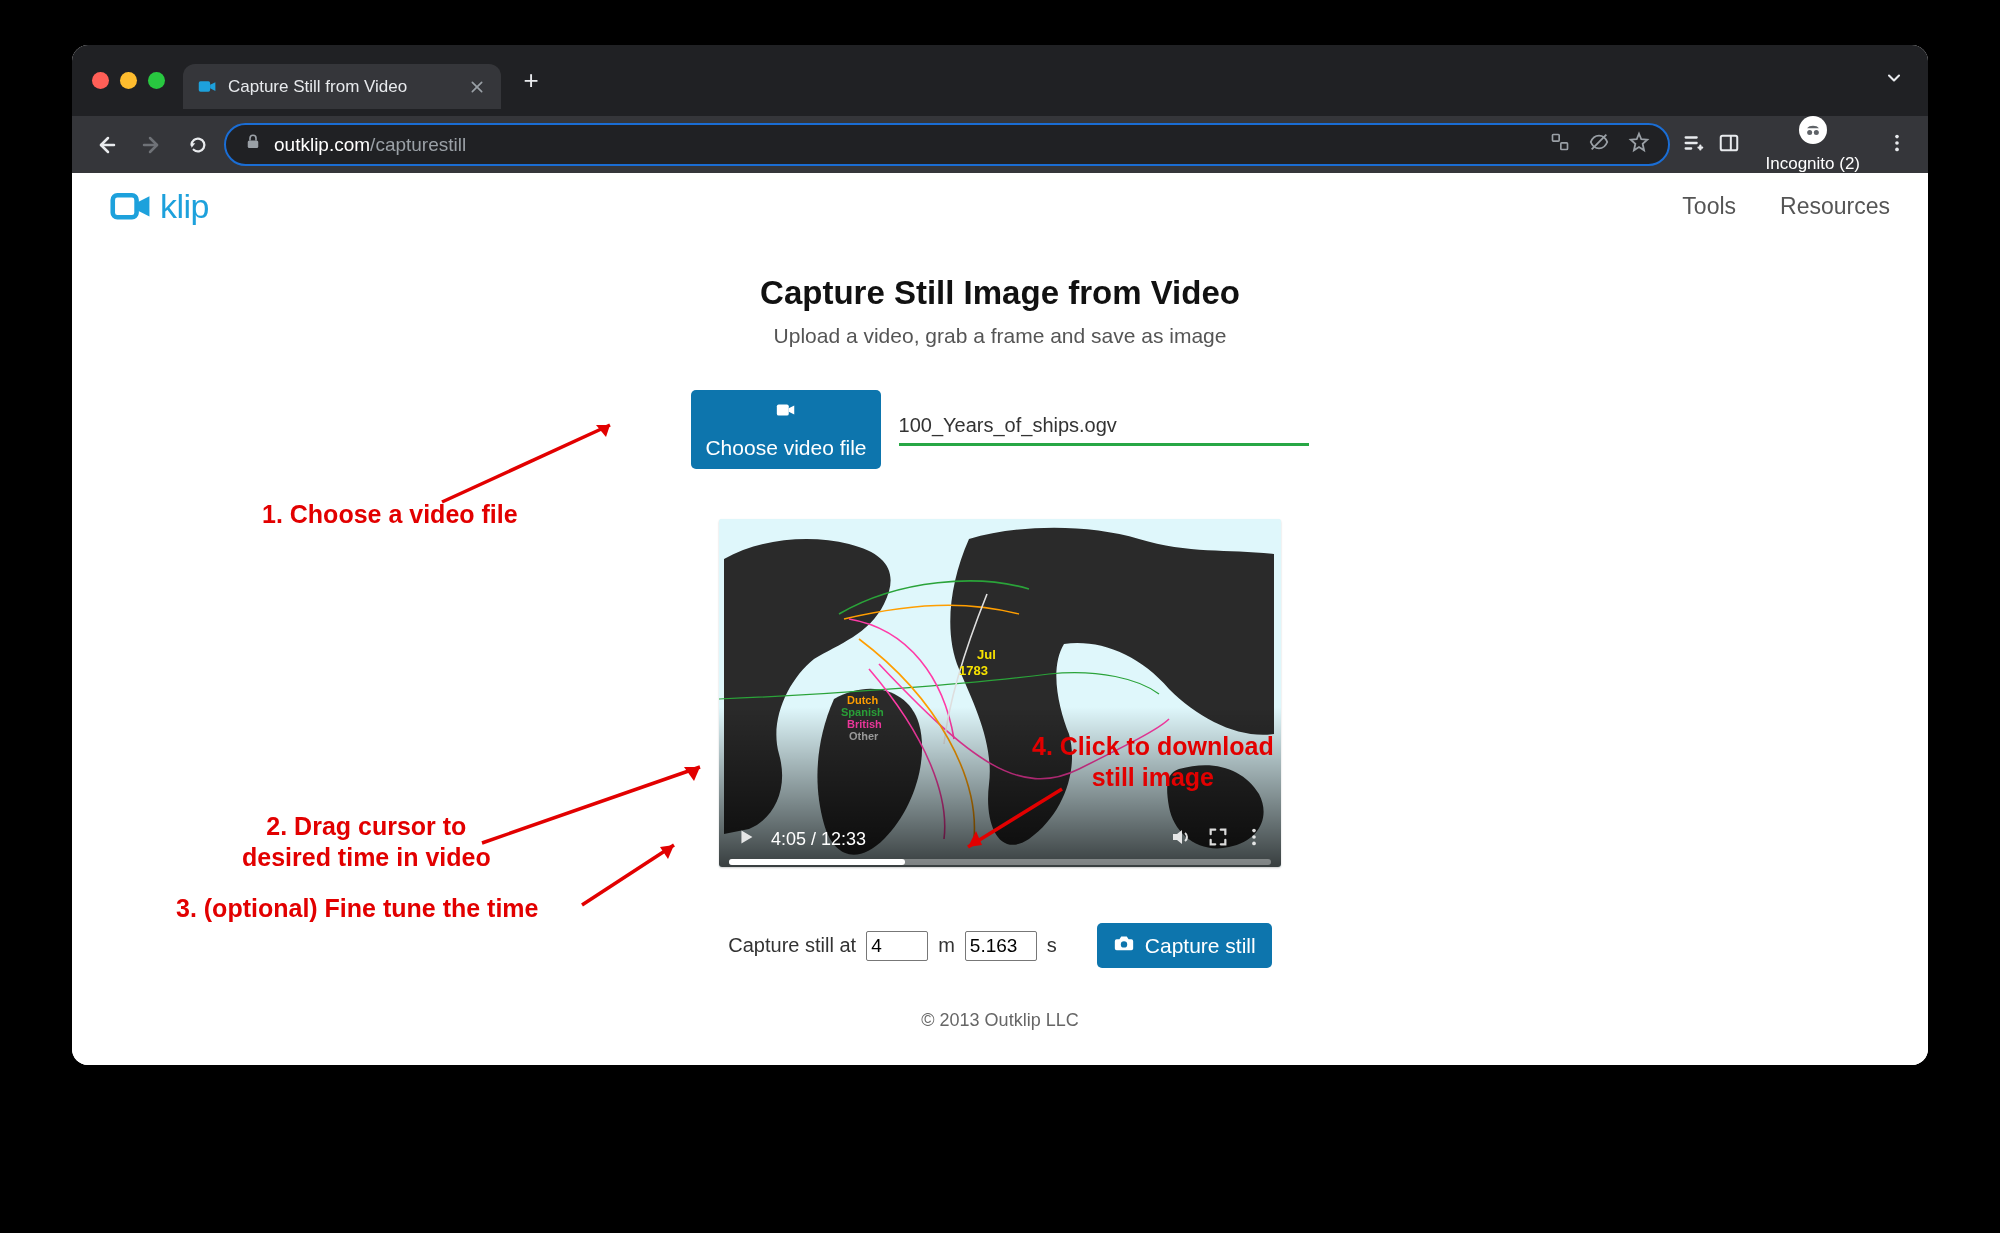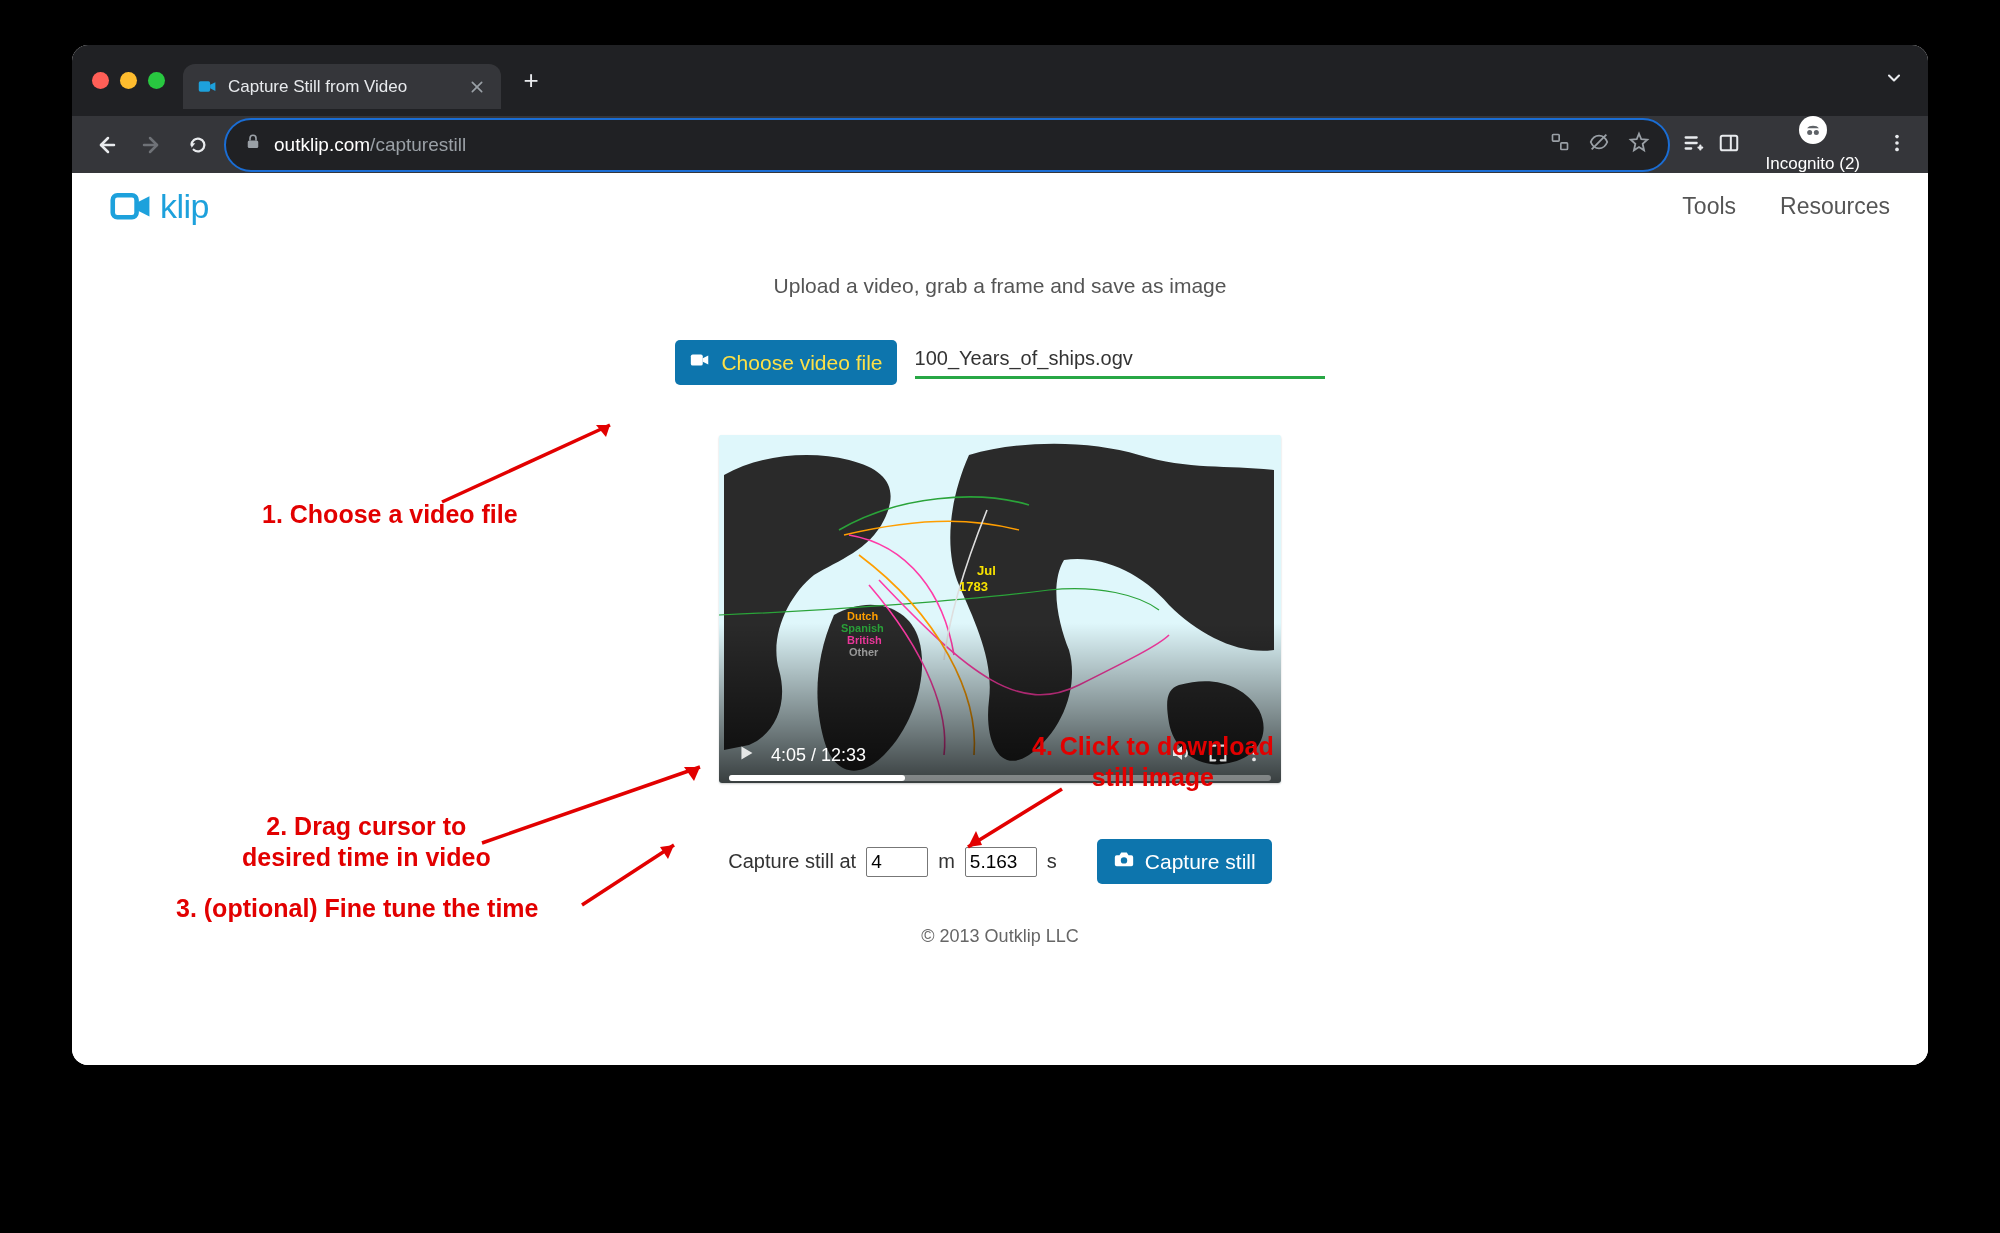--- a/index.html
+++ b/index.html
@@ -80,21 +80,21 @@
     gap: 6px;
   }
   .nav-btn {
     width: 40px; height: 40px;
     display:flex;align-items:center;justify-content:center;
     color:#9aa0a6; cursor:pointer; border-radius:50%;
   }
   .nav-btn.active{color:#e8eaed;}
   .addr {
     flex: 1;
-    height: 54px;
+    height: 43px;
     background: #202124;
     border: 2px solid #1a6dd4;
     border-radius: 28px;
     display:flex;
     align-items:center;
     padding: 0 18px;
     color:#e8eaed;
     font-size: 19px;
     gap: 12px;
   }
@@ -137,23 +137,23 @@
     text-align:center;
     margin-top: 34px;
   }
   .hero h1{font-size:33px;font-weight:800;color:#111;}
   .hero p{font-size:21px;color:#555;margin-top:12px;}
   .file-row{
     display:flex;align-items:center;justify-content:center;gap:18px;
     margin-top: 42px;
   }
   .choose-btn{
-    background:#0d75ad;color:#fde047;border:none;
+    background:#0d75ad;color:#ffffff;border:none;
     padding:9px 14px;border-radius:5px;
-    display:flex;align-items:center;gap:10px;font-size:21px;cursor:pointer;
+    display:flex;align-items:center;gap:10px;font-size:21px;cursor:pointer;flex-direction:column;
   }
   .filename-wrap{display:flex;flex-direction:column;gap:6px;}
   .filename{color:#333;font-size:20px;}
   .progress-line{width:410px;height:3px;background:#28a745;}
   
   .video-area{
     display:flex;justify-content:center;margin-top:50px;
   }
   .video-box{
     width:562px;height:348px;
@@ -341,20 +341,21 @@
         </span>
         <span>klip</span>
       </div>
       <div class="navlinks">
         <span>Tools</span>
         <span>Resources</span>
       </div>
     </div>
 
     <div class="hero">
+      <h1>Capture Still Image from Video</h1>
       <p>Upload a video, grab a frame and save as image</p>
     </div>
 
     <div class="file-row">
       <button class="choose-btn">
         <span>
           <svg viewBox="0 0 24 24" width="22" height="22">
               <rect x="2" y="6" width="13" height="12" rx="2" fill="#fff"></rect>
               <path d="M15 10 L21 7 V17 L15 14 Z" fill="#fff"></path>
             </svg>

